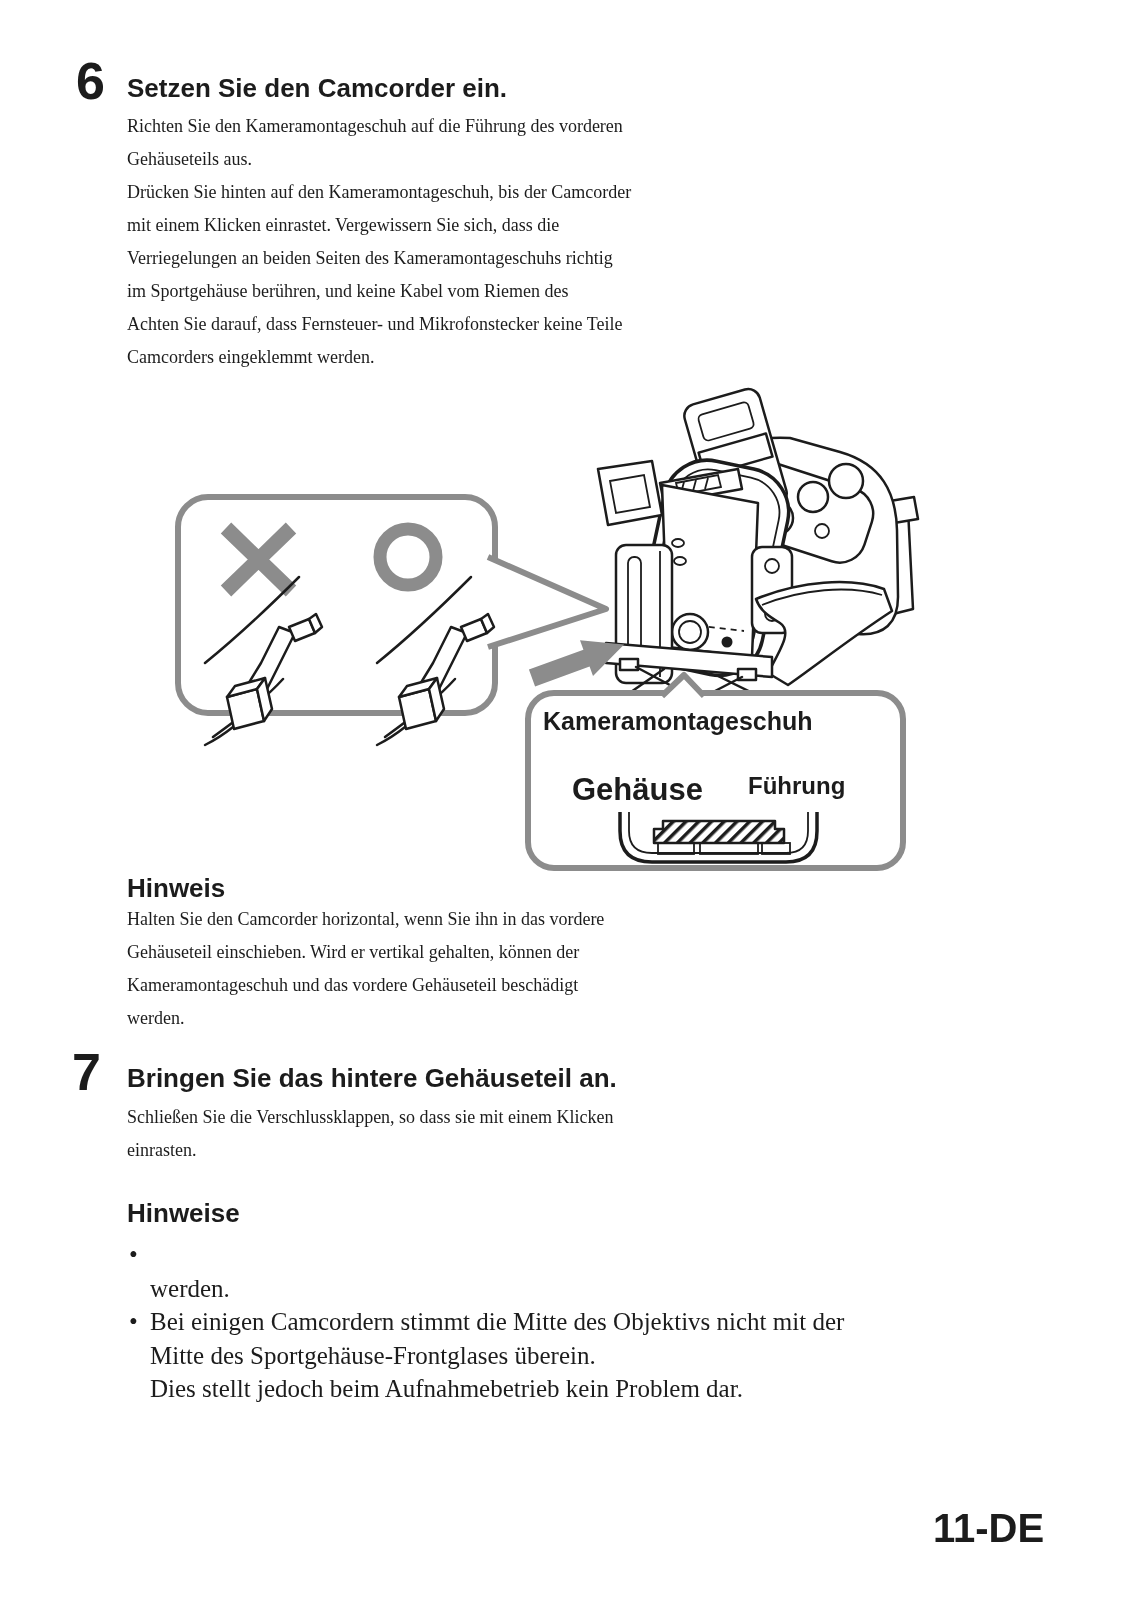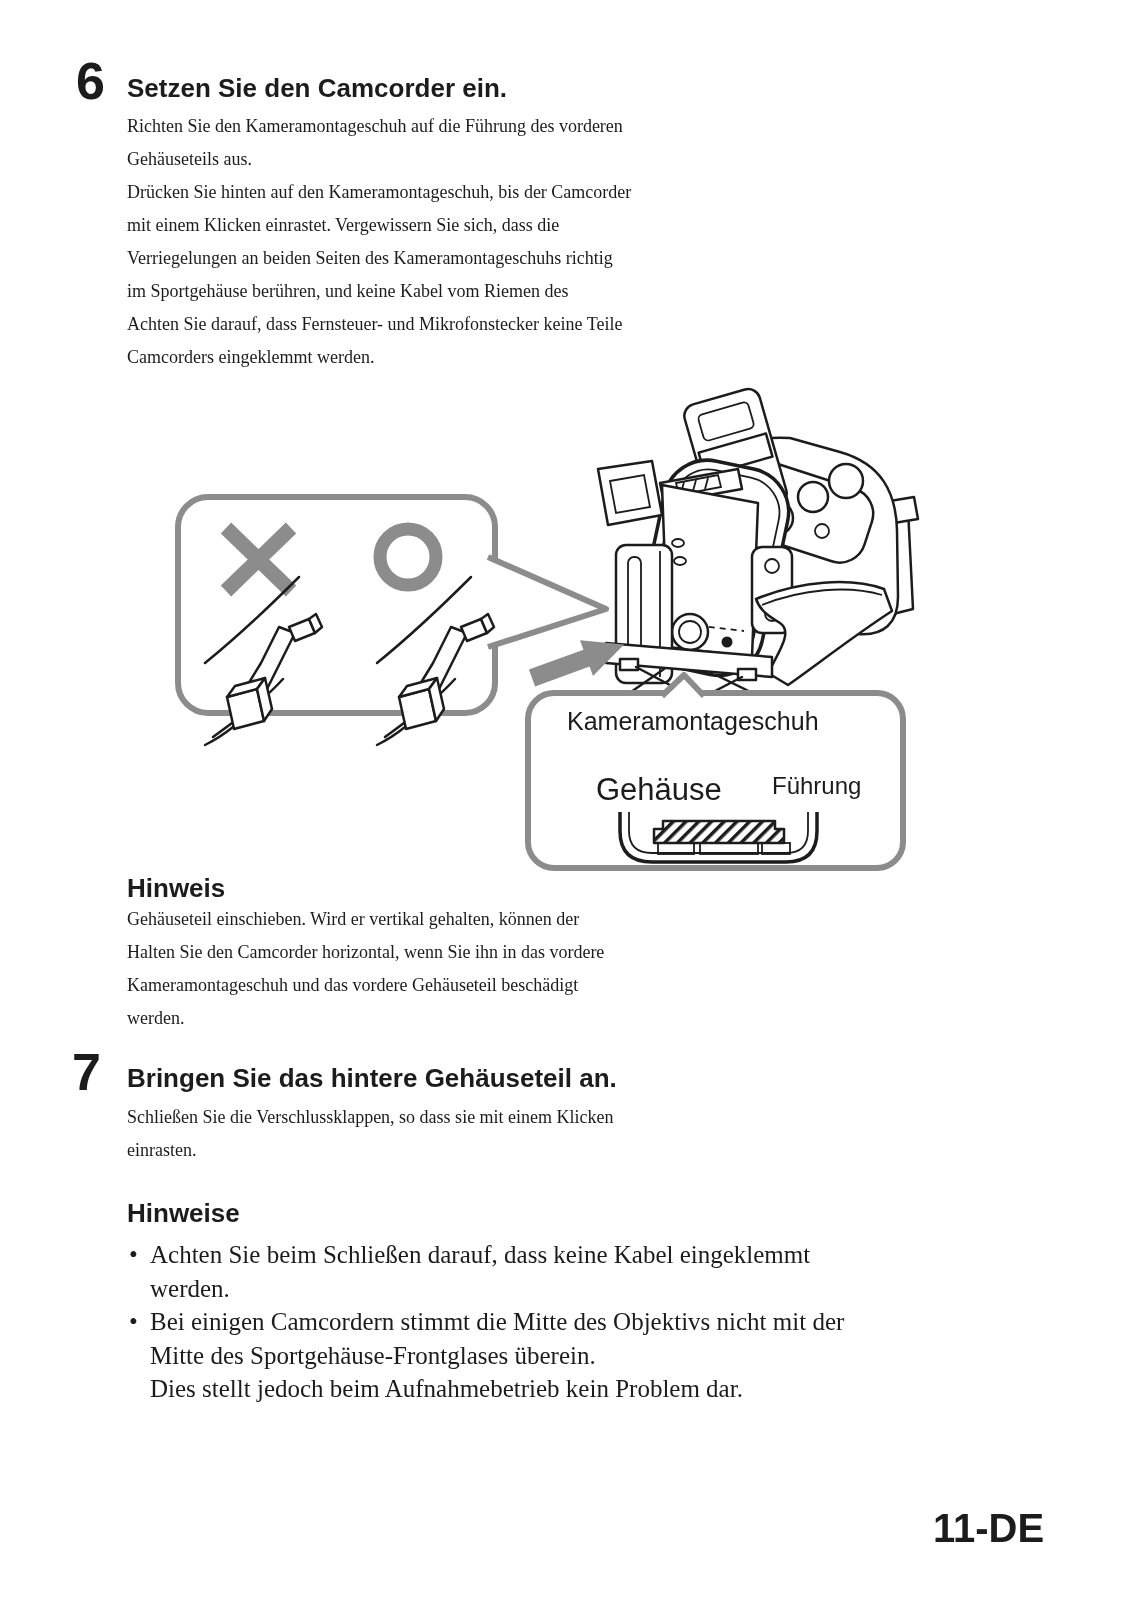--- a/index.html
+++ b/index.html
@@ -4,21 +4,21 @@
 <style>
   html,body{margin:0;padding:0;background:#ffffff;}
   .page{position:relative;width:1136px;height:1600px;background:#fff;color:#1c1c1c;overflow:hidden;
         font-family:"Liberation Serif", serif;}
   .abs{position:absolute;}
   .step-num{font-family:"Liberation Sans", sans-serif;font-weight:bold;font-size:52px;line-height:1;}
   .step-title{font-family:"Liberation Sans", sans-serif;font-weight:bold;font-size:26px;line-height:1.1;white-space:nowrap;}
   .body-block{font-size:18px;line-height:33px;white-space:nowrap;}
   .body-block div{height:33px;}
   .note-head{font-family:"Liberation Sans", sans-serif;font-weight:bold;font-size:26px;white-space:nowrap;}
-  .fig-label{font-family:"Liberation Sans", sans-serif;font-weight:normal;white-space:nowrap;margin-left:24px;}
+  .fig-label{font-family:"Liberation Sans", sans-serif;font-weight:bold;white-space:nowrap;}
   .footer-page{font-family:"Liberation Sans", sans-serif;font-weight:bold;font-size:40px;white-space:nowrap;}
   .bullets{font-size:25px;line-height:33.5px;white-space:nowrap;}
   .brow{position:relative;height:33.5px;padding-left:23px;}
   .brow .marker{position:absolute;left:2px;top:0;}
   
   .ln{stroke:#1c1c1c;stroke-width:2.5;fill:none;stroke-linecap:round;}
   .thin{stroke:#1c1c1c;stroke-width:1.8;fill:none;}
   .shape{stroke:#1c1c1c;stroke-width:2.5;fill:#ffffff;stroke-linejoin:round;}
   .shape-thick{stroke:#1c1c1c;stroke-width:3.5;fill:#ffffff;stroke-linejoin:round;}
   .gray-stroke{stroke:#8c8c8c;fill:none;}
@@ -160,38 +160,37 @@
       </g>
     </g>
   </svg>
 
   <div class="abs fig-label" style="left:543px;top:707px;font-size:25px;">Kameramontageschuh</div>
   <div class="abs fig-label" style="left:572px;top:772px;font-size:31px;">Gehäuse</div>
   <div class="abs fig-label" style="left:748px;top:772px;font-size:24px;">Führung</div>
 
   <div class="abs note-head" style="left:127px;top:873px;">Hinweis</div>
   <div class="abs body-block" style="left:127px;top:903px;">
+    <div>Halten Sie den Camcorder horizontal, wenn Sie ihn in das vordere</div>
     <div>Gehäuseteil einschieben. Wird er vertikal gehalten, können der</div>
-    <div>Halten Sie den Camcorder horizontal, wenn Sie ihn in das vordere</div>
     <div>Kameramontageschuh und das vordere Gehäuseteil beschädigt</div>
     <div>werden.</div>
   </div>
 
   <div class="abs step-num" style="left:72px;top:1046px;">7</div>
   <div class="abs step-title" style="left:127px;top:1064px;">Bringen Sie das hintere Gehäuseteil an.</div>
   <div class="abs body-block" style="left:127px;top:1101px;">
     <div>Schließen Sie die Verschlussklappen, so dass sie mit einem Klicken</div>
     <div>einrasten.</div>
   </div>
 
   <div class="abs note-head" style="left:127px;top:1198px;">Hinweise</div>
   <div class="abs bullets" style="left:127px;top:1238px;">
     <div class="brow">
       <span class="marker">•</span>
-      <span>Achten Sie beim Schließen darauf, dass keine Kabel eingeklemmt</span>
     </div>
     <div class="brow">
       <span>werden.</span>
     </div>
     <div class="brow">
       <span class="marker">•</span>
       <span>Bei einigen Camcordern stimmt die Mitte des Objektivs nicht mit der</span>
     </div>
     <div class="brow">
       <span>Mitte des Sportgehäuse-Frontglases überein.</span>

